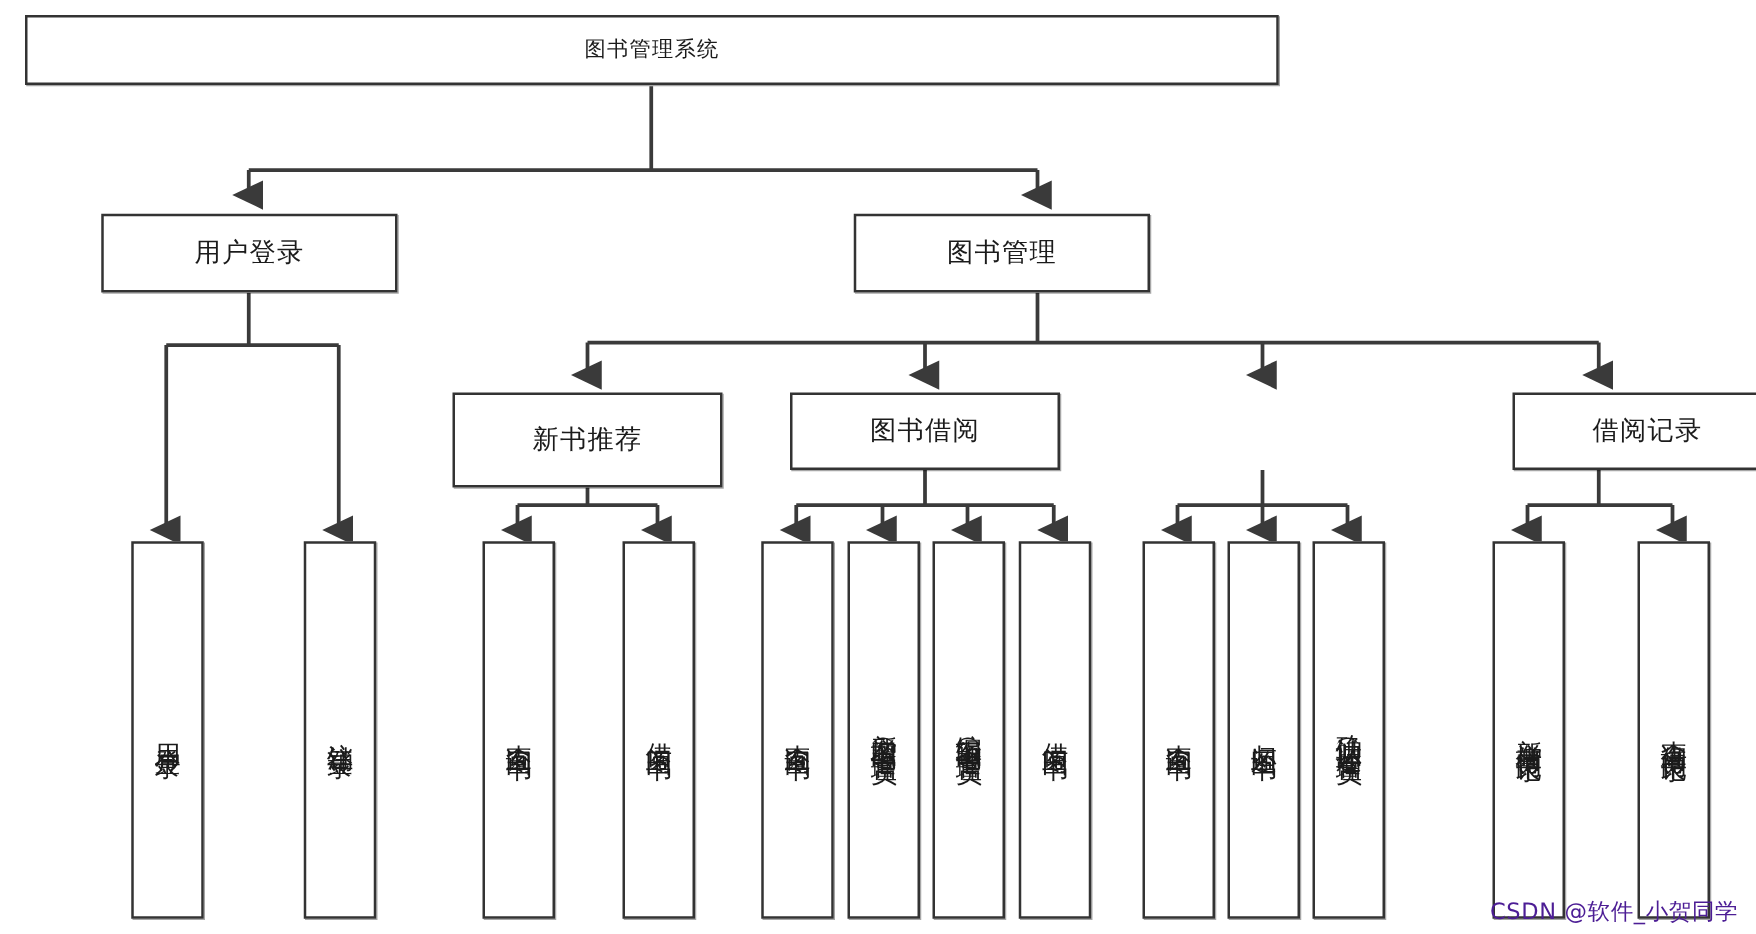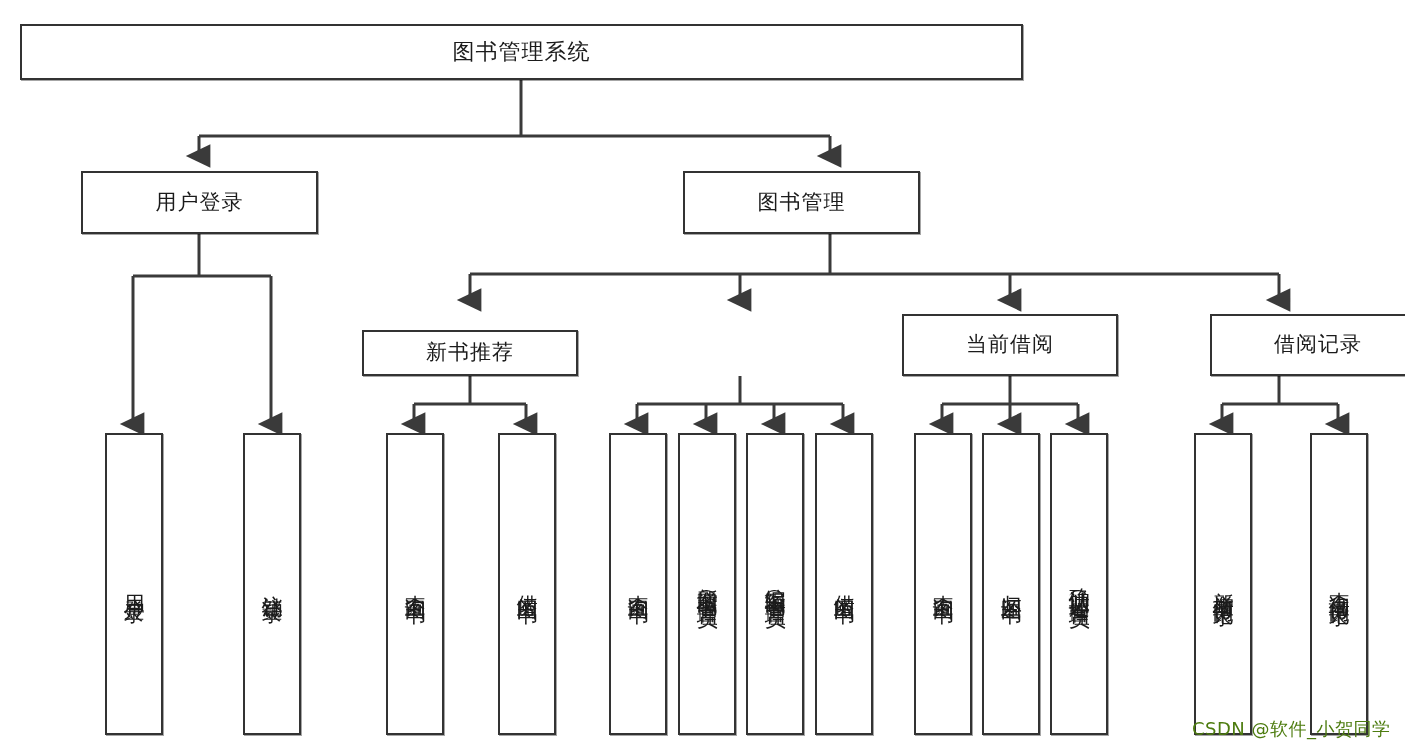--- a/index.html
+++ b/index.html
@@ -37,39 +37,38 @@
     justify-content: center;
     color: #1b1b1b;
     text-align: center;
   }
   .node.horiz {
     font-size: 21px;
     line-height: 1.2;
     letter-spacing: 1px;
   }
   .node.root {
-    font-size: 22px;
-    margin-top: 12px;
+    font-size: 17px;
   }
   .node.vert {
     writing-mode: vertical-rl;
     text-orientation: upright;
     font-size: 21px;
     letter-spacing: 3px;
     line-height: 1.25;
     padding: 6px 0;
   }
   .node.vert .vtext {
     writing-mode: vertical-rl;
     text-orientation: upright;
     display: block;
   }
   .watermark {
     position: absolute;
-    color: #4d7c0f;
+    color: #4c1d95;
     font-size: 18px;
     letter-spacing: 0.5px;
     white-space: nowrap;
     user-select: none;
     text-align: right;
   }
 </style>
 </head>
 <body>
 
@@ -130,25 +129,25 @@
     <span>图书管理系统</span>
   </div>
 
   <div class="node horiz" style="left:81px; top:171px; width:237px; height:63px;">
     <span>用户登录</span>
   </div>
   <div class="node horiz" style="left:683px; top:171px; width:237px; height:63px;">
     <span>图书管理</span>
   </div>
 
-  <div class="node horiz" style="left:362px; top:330px; width:216px; height:46px;">
+  <div class="node horiz" style="left:362px; top:314px; width:216px; height:76px;">
     <span>新书推荐</span>
   </div>
-  <div class="node horiz" style="left:902px; top:314px; width:216px; height:62px;">
-    <span>当前借阅</span>
+  <div class="node horiz" style="left:632px; top:314px; width:216px; height:62px;">
+    <span>图书借阅</span>
   </div>
   <div class="node horiz" style="left:1171px; top:314px; width:216px; height:62px;margin-left:39px;">
     <span>借阅记录</span>
   </div>
 
   <div class="node vert" style="left:105px; top:433px; width:58px; height:302px;">
     <span class="vtext">用户登录</span>
   </div>
   <div class="node vert" style="left:243px; top:433px; width:58px; height:302px;">
     <span class="vtext">注销登录</span>

